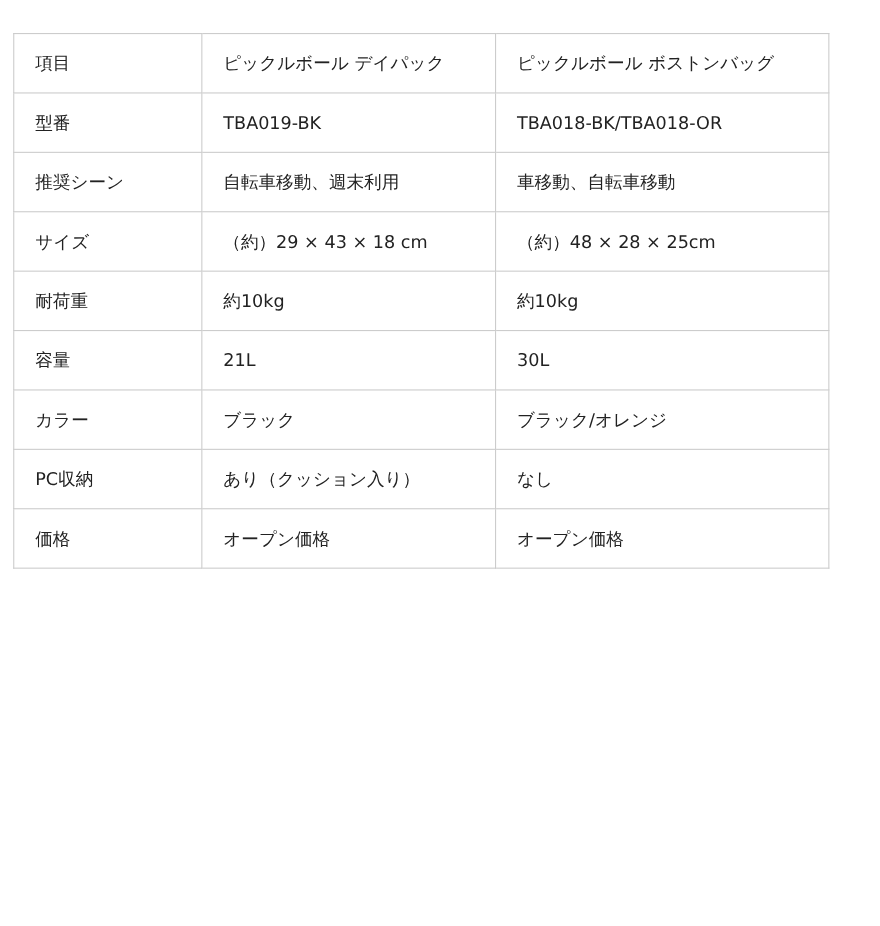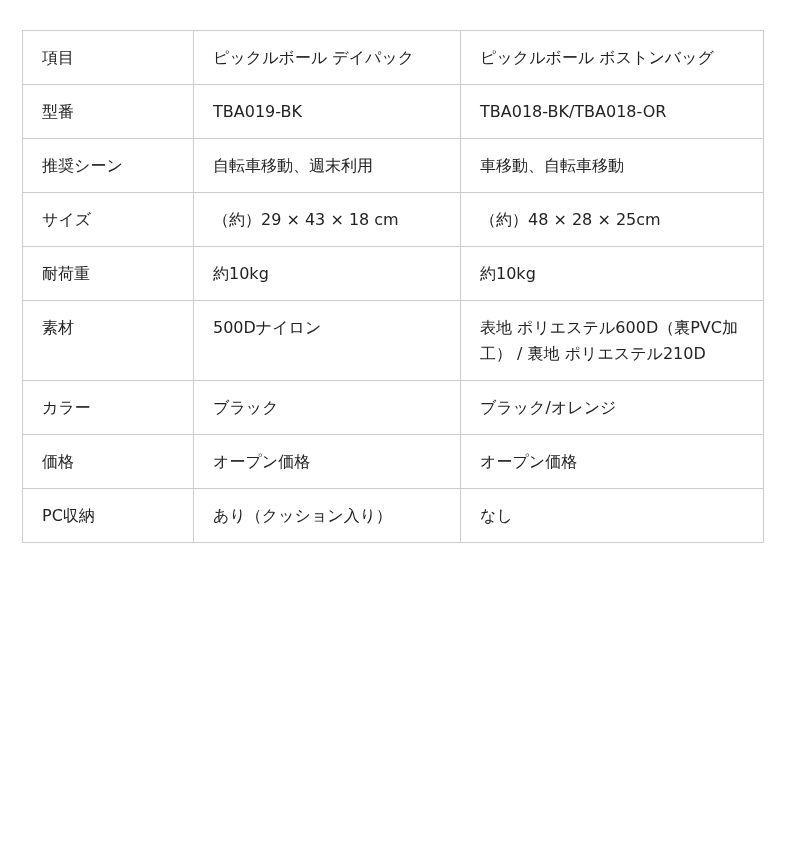--- a/index.html
+++ b/index.html
@@ -5,21 +5,21 @@
   html, body {
     margin: 0;
     padding: 0;
     background: #ffffff;
     width: 800px;
     height: 842px;
     font-family: "DejaVu Sans", "Liberation Sans", sans-serif;
   }
   .spec-table-wrap {
     position: absolute;
-    left: 22px;
+    left: 12px;
     top: 30px;
   }
   table.spec-table {
     border-collapse: collapse;
     table-layout: fixed;
     width: 741px;
     background: #ffffff;
   }
   table.spec-table col.c1 { width: 171px; }
   table.spec-table col.c2 { width: 267px; }
@@ -67,34 +67,34 @@
         <td>サイズ</td>
         <td>（約）29 × 43 × 18 cm</td>
         <td>（約）48 × 28 × 25cm</td>
       </tr>
       <tr>
         <td>耐荷重</td>
         <td>約10kg</td>
         <td>約10kg</td>
       </tr>
       <tr>
-        <td>素材</td>
-        <td>500Dナイロン</td>
-        <td>表地 ポリエステル600D（裏PVC加工） / 裏地 ポリエステル210D</td>
+        <td>容量</td>
+        <td>21L</td>
+        <td>30L</td>
       </tr>
       <tr>
         <td>カラー</td>
         <td>ブラック</td>
         <td>ブラック/オレンジ</td>
       </tr>
       <tr>
+        <td>PC収納</td>
+        <td>あり（クッション入り）</td>
+        <td>なし</td>
+      </tr>
+      <tr>
         <td>価格</td>
         <td>オープン価格</td>
         <td>オープン価格</td>
-      </tr>
-      <tr>
-        <td>PC収納</td>
-        <td>あり（クッション入り）</td>
-        <td>なし</td>
       </tr>
     </tbody>
   </table>
 </div>
 
 </body></html>

